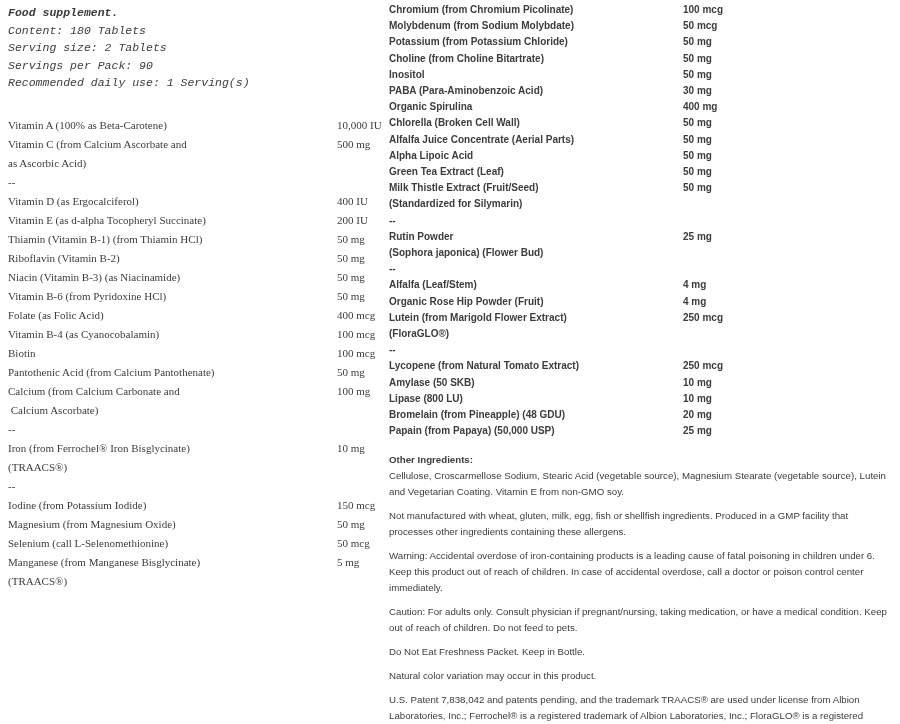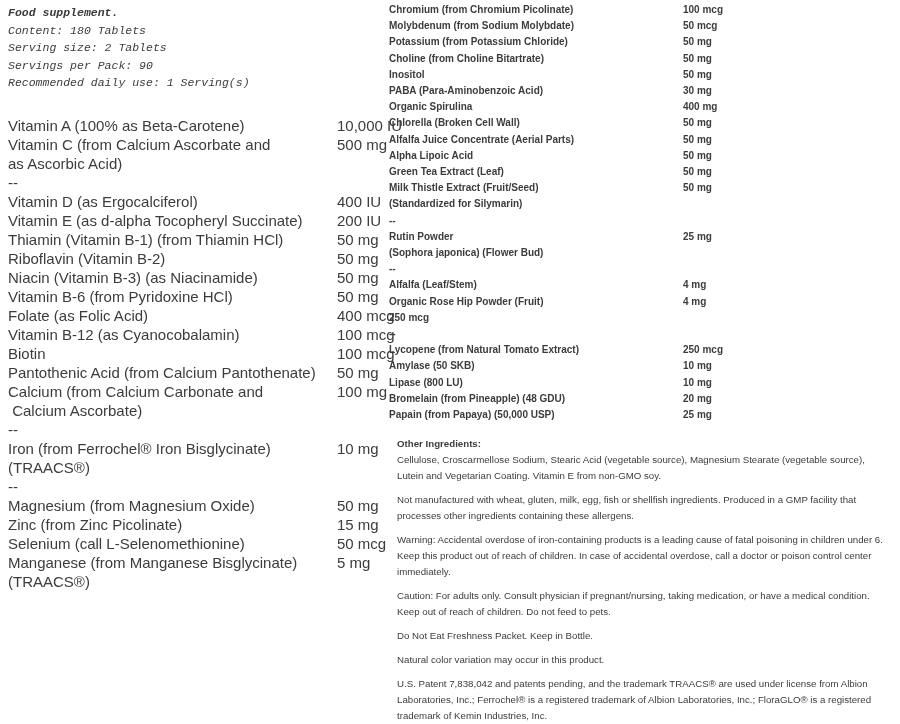--- a/index.html
+++ b/index.html
@@ -22,32 +22,32 @@
     line-height: 17.6px;
     margin-bottom: 24px;
     font-family: Liberation Mono, monospace;
   }
   .intro .product { font-weight: bold; }
 
   .list .row { display: flex; align-items: flex-start; }
   .list .name { white-space: pre-wrap; }
   .list .amount { white-space: nowrap; }
 
-  .left-list  { font-size: 15px; line-height: 19px; }
+  .left-list  { font-size: 11px; line-height: 19px; font-family: Liberation Serif, serif; }
   .left-list  .name  { flex: 0 0 329px; }
 
   .right-list { font-size: 10px; line-height: 16.2px; font-weight: bold; }
   .right-list .name  { flex: 0 0 294px; }
 
   .paras {
     margin-top: 13px;
     font-size: 9.7px;
     line-height: 16px;
   }
-  .para { margin: 0 0 8px 8px; }
+  .para { margin: 0 0 8px 0; }
   .para .bold { font-weight: bold; }
 </style>
 </head>
 <body>
 
 <div class="page">
 
   <div class="col left">
     <div class="intro">
       <div class="product">Food supplement.</div>
@@ -91,21 +91,21 @@
         </div>
         <div class="row">
           <div class="name"><div>Vitamin B-6 (from Pyridoxine HCl)</div></div>
           <div class="amount">50 mg</div>
         </div>
         <div class="row">
           <div class="name"><div>Folate (as Folic Acid)</div></div>
           <div class="amount">400 mcg</div>
         </div>
         <div class="row">
-          <div class="name"><div>Vitamin B-12 (as Cyanocobalamin)</div></div>
+          <div class="name"><div>Vitamin B-4 (as Cyanocobalamin)</div></div>
           <div class="amount">100 mcg</div>
         </div>
         <div class="row">
           <div class="name"><div>Biotin</div></div>
           <div class="amount">100 mcg</div>
         </div>
         <div class="row">
           <div class="name"><div>Pantothenic Acid (from Calcium Pantothenate)</div></div>
           <div class="amount">50 mg</div>
         </div>
@@ -119,26 +119,26 @@
         </div>
         <div class="row">
           <div class="name"><div>Iron (from Ferrochel® Iron Bisglycinate)</div><div>(TRAACS®)</div></div>
           <div class="amount">10 mg</div>
         </div>
         <div class="row">
           <div class="name"><div>--</div></div>
           <div class="amount"></div>
         </div>
         <div class="row">
+          <div class="name"><div>Iodine (from Potassium Iodide)</div></div>
+          <div class="amount">150 mcg</div>
+        </div>
+        <div class="row">
           <div class="name"><div>Magnesium (from Magnesium Oxide)</div></div>
           <div class="amount">50 mg</div>
-        </div>
-        <div class="row">
-          <div class="name"><div>Zinc (from Zinc Picolinate)</div></div>
-          <div class="amount">15 mg</div>
         </div>
         <div class="row">
           <div class="name"><div>Selenium (call L-Selenomethionine)</div></div>
           <div class="amount">50 mcg</div>
         </div>
         <div class="row">
           <div class="name"><div>Manganese (from Manganese Bisglycinate)</div><div>(TRAACS®)</div></div>
           <div class="amount">5 mg</div>
         </div>
       </div>
@@ -208,20 +208,21 @@
         </div>
         <div class="row">
           <div class="name"><div>Alfalfa (Leaf/Stem)</div></div>
           <div class="amount">4 mg</div>
         </div>
         <div class="row">
           <div class="name"><div>Organic Rose Hip Powder (Fruit)</div></div>
           <div class="amount">4 mg</div>
         </div>
         <div class="row">
+          <div class="name"><div>Lutein (from Marigold Flower Extract)</div><div>(FloraGLO®)</div></div>
           <div class="amount">250 mcg</div>
         </div>
         <div class="row">
           <div class="name"><div>--</div></div>
           <div class="amount"></div>
         </div>
         <div class="row">
           <div class="name"><div>Lycopene (from Natural Tomato Extract)</div></div>
           <div class="amount">250 mcg</div>
         </div>

